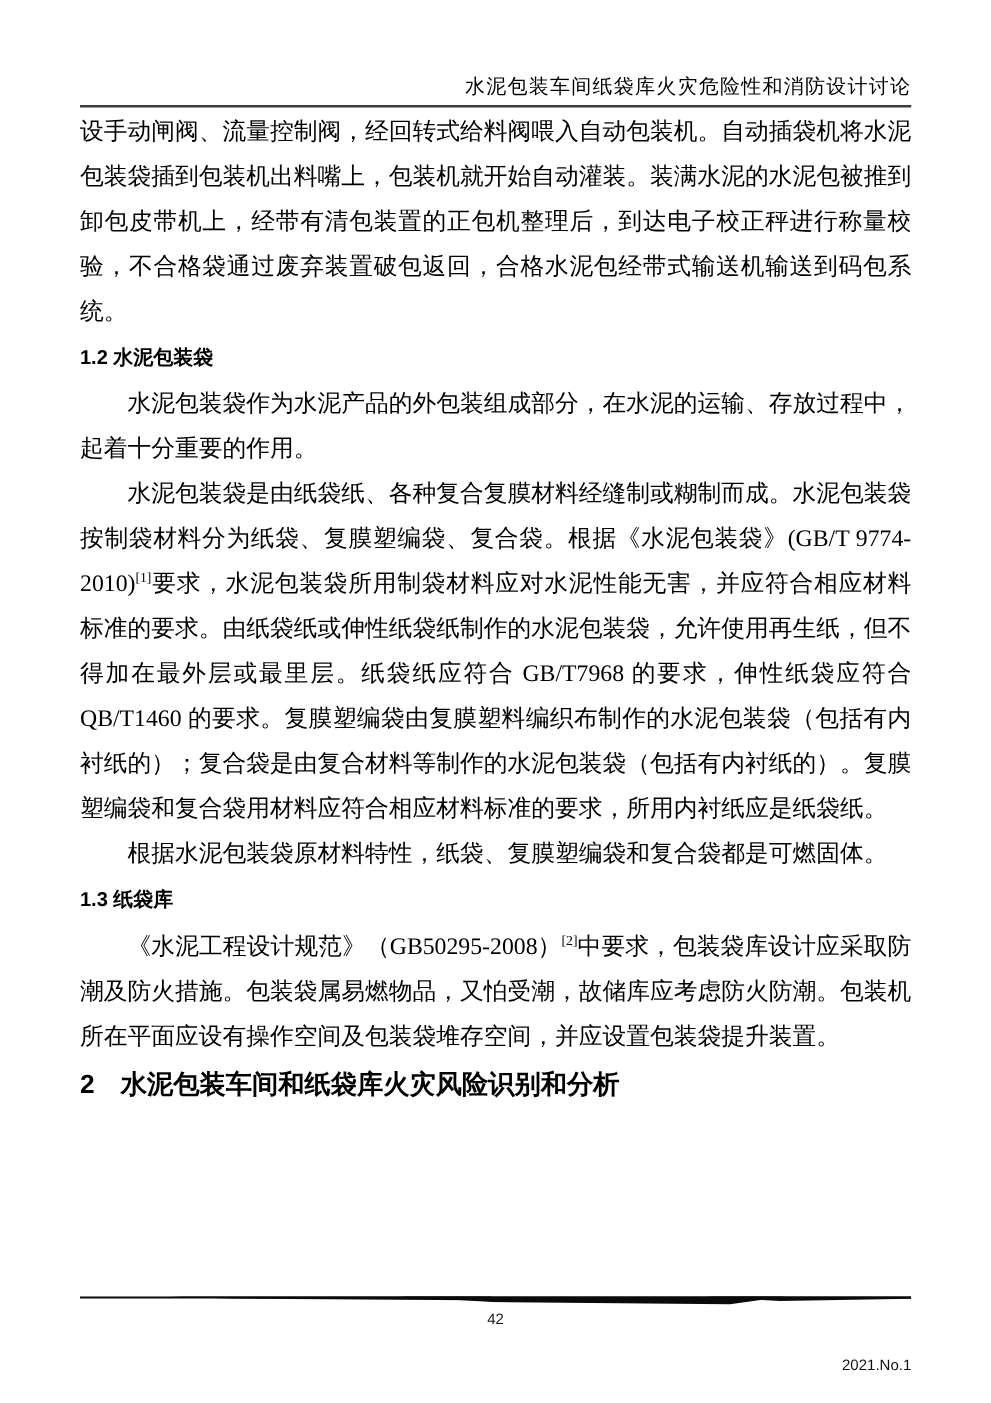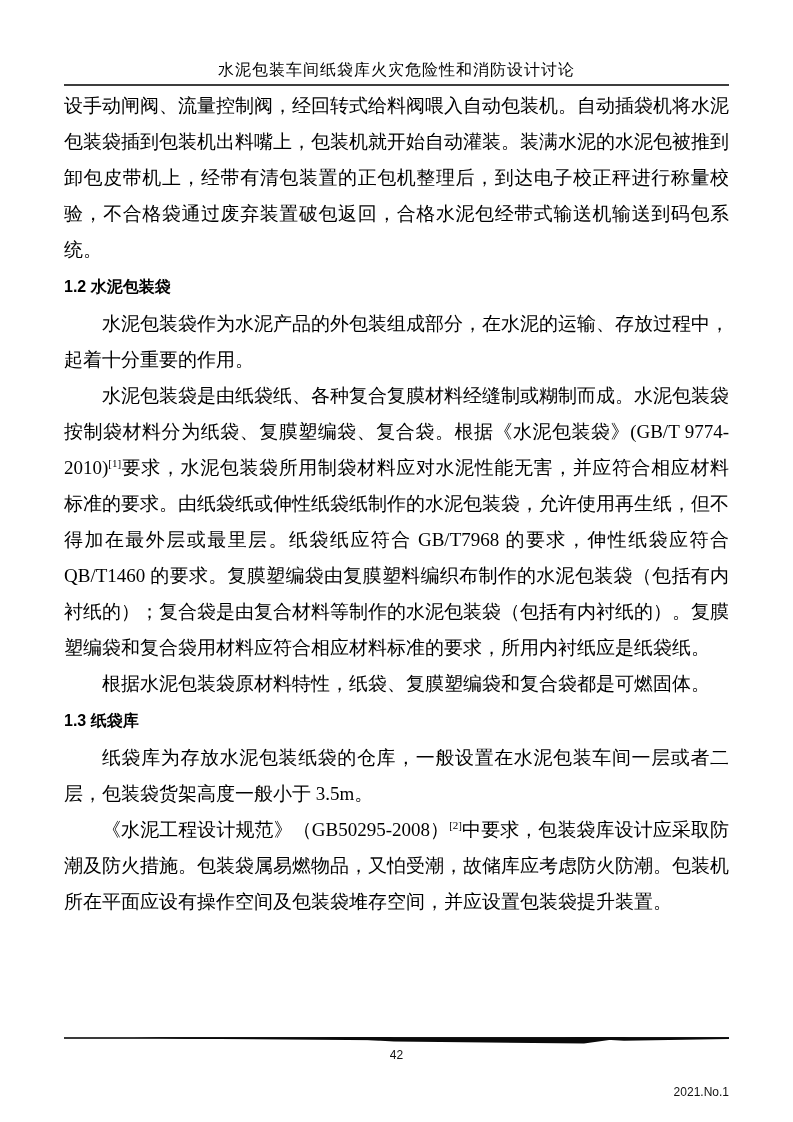--- a/index.html
+++ b/index.html
@@ -22,20 +22,21 @@
     left: 64px;
     width: 665px;
     text-align: center;
     border-bottom: 2px solid #3d3d3d;
     padding-bottom: 5px;
   }
   .running-title {
     font-size: 16px;
     line-height: 19px;
     letter-spacing: 1px;
+    text-align: right;
   }
   .content {
     position: absolute;
     top: 88px;
     left: 64px;
     width: 665px;
   }
   .body-par {
     margin: 0;
     font-size: 19px;
@@ -108,24 +109,24 @@
     <h3 class="heading-l2">1.2 水泥包装袋</h3>
 
     <p class="body-par">水泥包装袋作为水泥产品的外包装组成部分，在水泥的运输、存放过程中，起着十分重要的作用。</p>
 
     <p class="body-par"><span>水泥包装袋是由纸袋纸、各种复合复膜材料经缝制或糊制而成。水泥包装袋按制袋材料分为纸袋、复膜塑编袋、复合袋。根据《水泥包装袋》(GB/T 9774-2010)</span><sup class="cite">[1]</sup><span>要求，水泥包装袋所用制袋材料应对水泥性能无害，并应符合相应材料标准的要求。由纸袋纸或伸性纸袋纸制作的水泥包装袋，允许使用再生纸，但不得加在最外层或最里层。纸袋纸应符合 GB/T7968 的要求，伸性纸袋应符合 QB/T1460 的要求。复膜塑编袋由复膜塑料编织布制作的水泥包装袋（包括有内衬纸的）；复合袋是由复合材料等制作的水泥包装袋（包括有内衬纸的）。复膜塑编袋和复合袋用材料应符合相应材料标准的要求，所用内衬纸应是纸袋纸。</span></p>
 
     <p class="body-par">根据水泥包装袋原材料特性，纸袋、复膜塑编袋和复合袋都是可燃固体。</p>
 
     <h3 class="heading-l2">1.3 纸袋库</h3>
 
-    <p class="body-par">纸袋库为存放水泥包装纸袋的仓库，一般设置在水泥包装车间一层或者二层，包装袋货架高度一般小于 3.5m。</p>
 
     <p class="body-par"><span>《水泥工程设计规范》（GB50295-2008）</span><sup class="cite">[2]</sup><span>中要求，包装袋库设计应采取防潮及防火措施。包装袋属易燃物品，又怕受潮，故储库应考虑防火防潮。包装机所在平面应设有操作空间及包装袋堆存空间，并应设置包装袋提升装置。</span></p>
 
+    <h2 class="heading-l1">2　水泥包装车间和纸袋库火灾风险识别和分析</h2>
 
 
 
   </main>
 
   <footer class="page-footer">
     <div class="footer-divider">
       <svg width="665" height="12" viewBox="0 0 665 12" xmlns="http://www.w3.org/2000/svg" aria-hidden="true">
         <rect x="0" y="2.2" width="665" height="1.6" fill="#0a0a0a"></rect>
         <polygon points="70,2.2 330,2.2 315,5.2 120,3.8" fill="#0a0a0a"></polygon>

